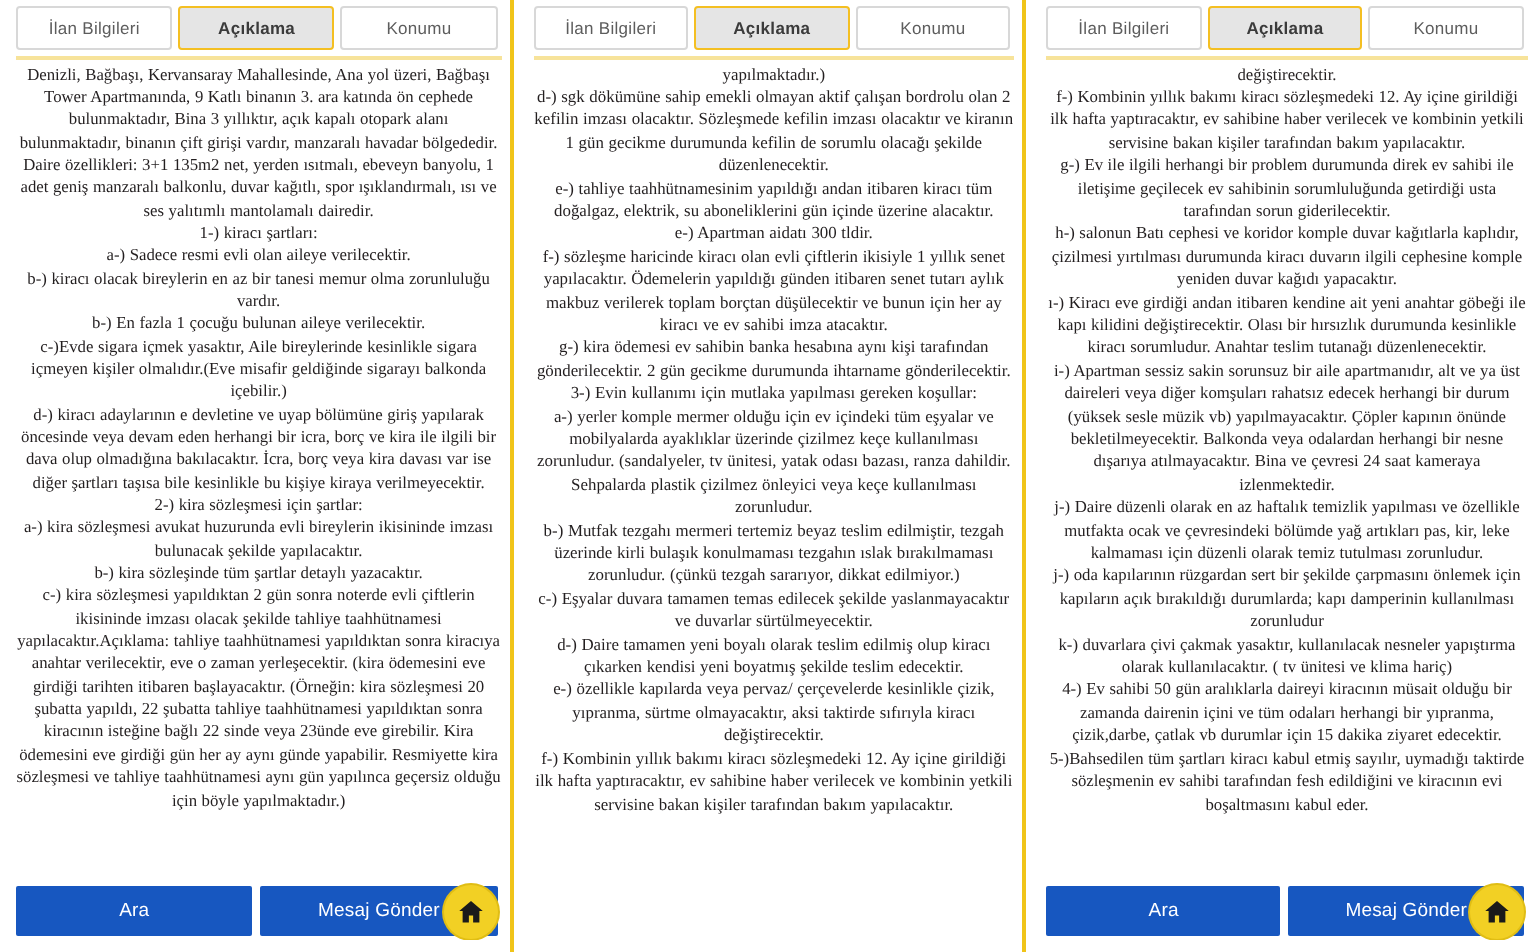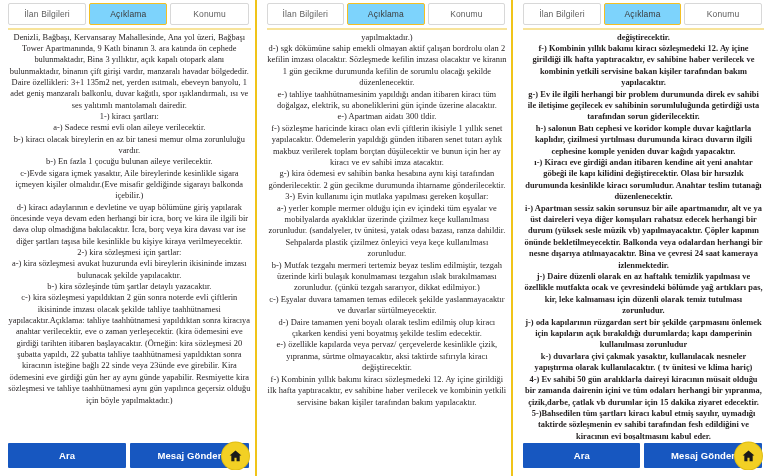--- a/index.html
+++ b/index.html
@@ -51,24 +51,24 @@
     font-size: 8.5px;
     color: #5d5d5d;
     background: #ffffff;
     border: 1px solid #d8d8d8;
     border-radius: 2px;
     letter-spacing: 0.15px;
     white-space: nowrap;
     overflow: hidden;
   }
   .tab.active {
-    background: #7dd3fc;
+    background: #e5e5e5;
     color: #3b3b3b;
     border-color: #f4bf22;
-    font-weight: normal;
+    font-weight: bold;
   }
   .tabunderline {
     height: 1.5px;
     background: #f7e39a;
     margin-bottom: 2px;
     flex: 0 0 auto;
   }
 
   
   .content {
@@ -81,21 +81,21 @@
     font-size: 8.4px;
     line-height: 11.35px;
     color: #231f20;
     text-align: center;
     margin: 0;
     white-space: pre-wrap;
     word-spacing: 0.2px;
     -webkit-font-smoothing: antialiased;
   }
   .panel.p2 .content p { font-size: 8.45px; line-height: 11.4px; }
-  .panel.p3 .content p { font-size: 8.4px; line-height: 11.4px; font-weight: bold; }
+  .panel.p3 .content p { font-size: 8.4px; line-height: 11.4px; }
 
   
   .actionbar {
     flex: 0 0 auto;
     height: 27px;
     display: flex;
     flex-direction: row;
     align-items: center;
     gap: 4px;
     position: relative;
@@ -110,21 +110,20 @@
     color: #ffffff;
     font-family: "Liberation Sans", sans-serif;
     font-size: 9.5px;
     display: flex;
     align-items: center;
     justify-content: center;
     border: none;
     border-radius: 1px;
     letter-spacing: 0.1px;
     white-space: nowrap;
-    font-weight: bold;
   }
   .homebtn {
     position: absolute;
     right: 2px;
     top: 50%;
     transform: translateY(-50%);
     width: 27px; height: 27px;
     border-radius: 50%;
     background: #f2d024;
     display: flex;

